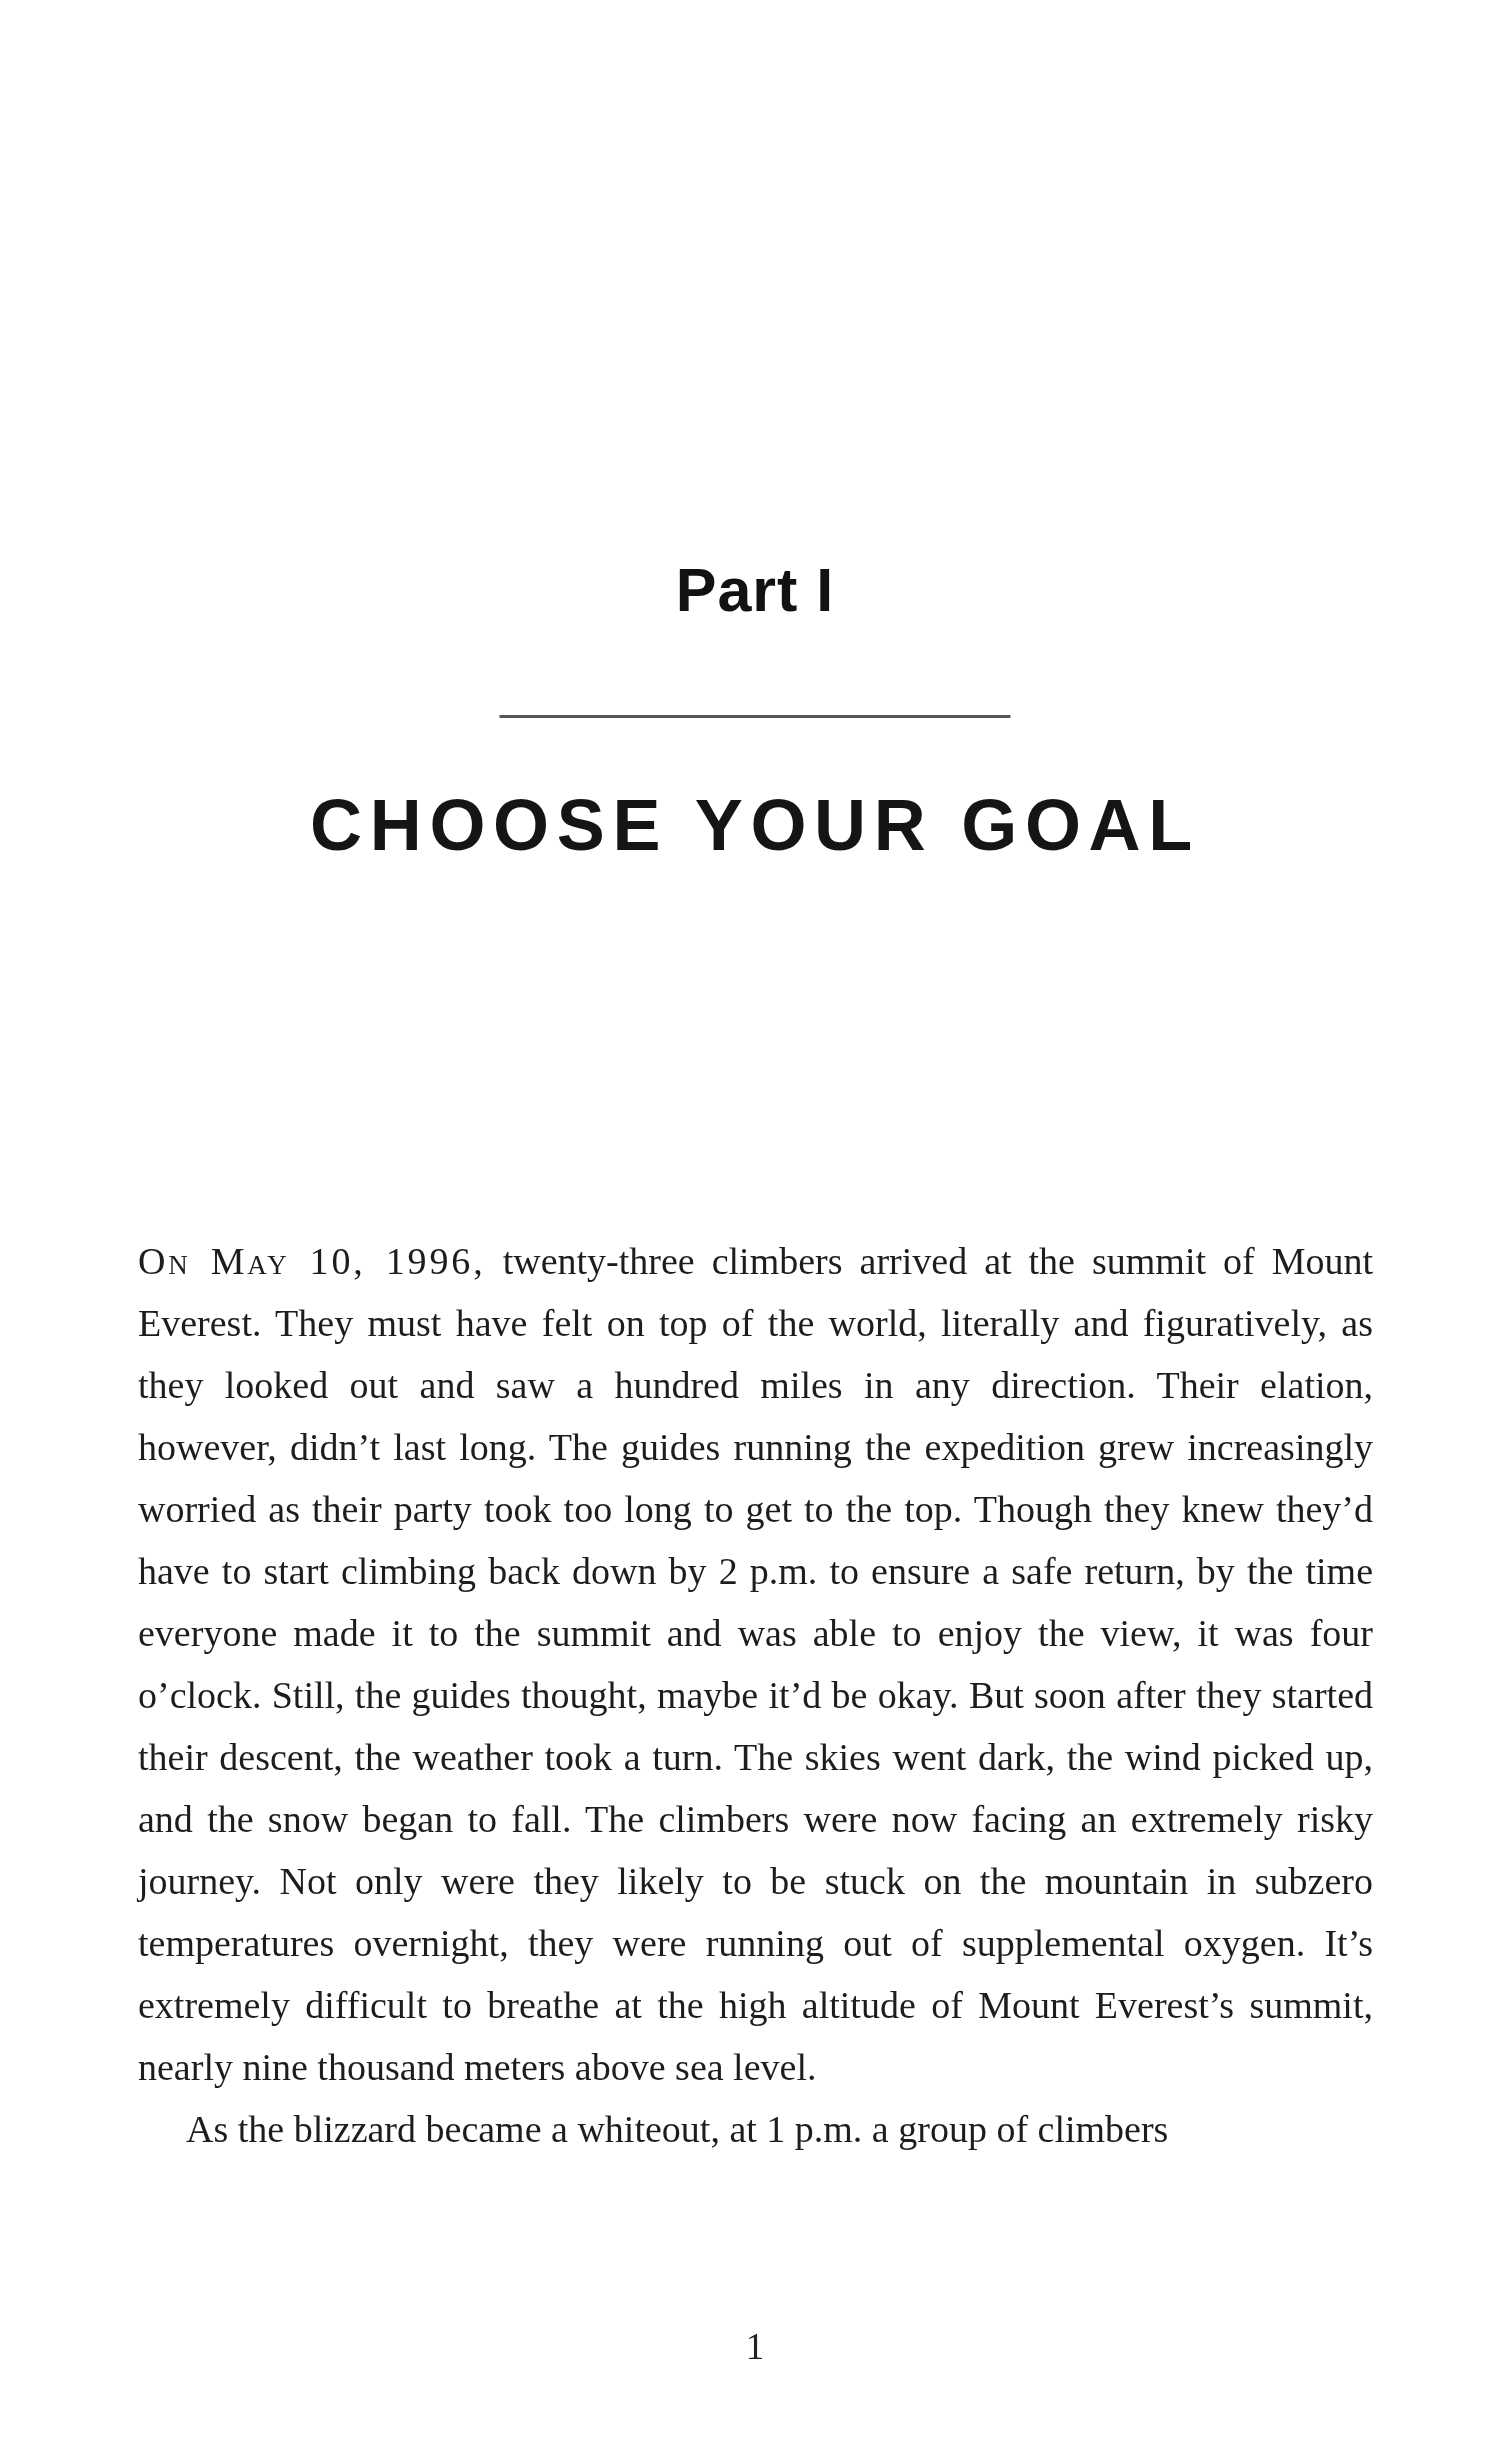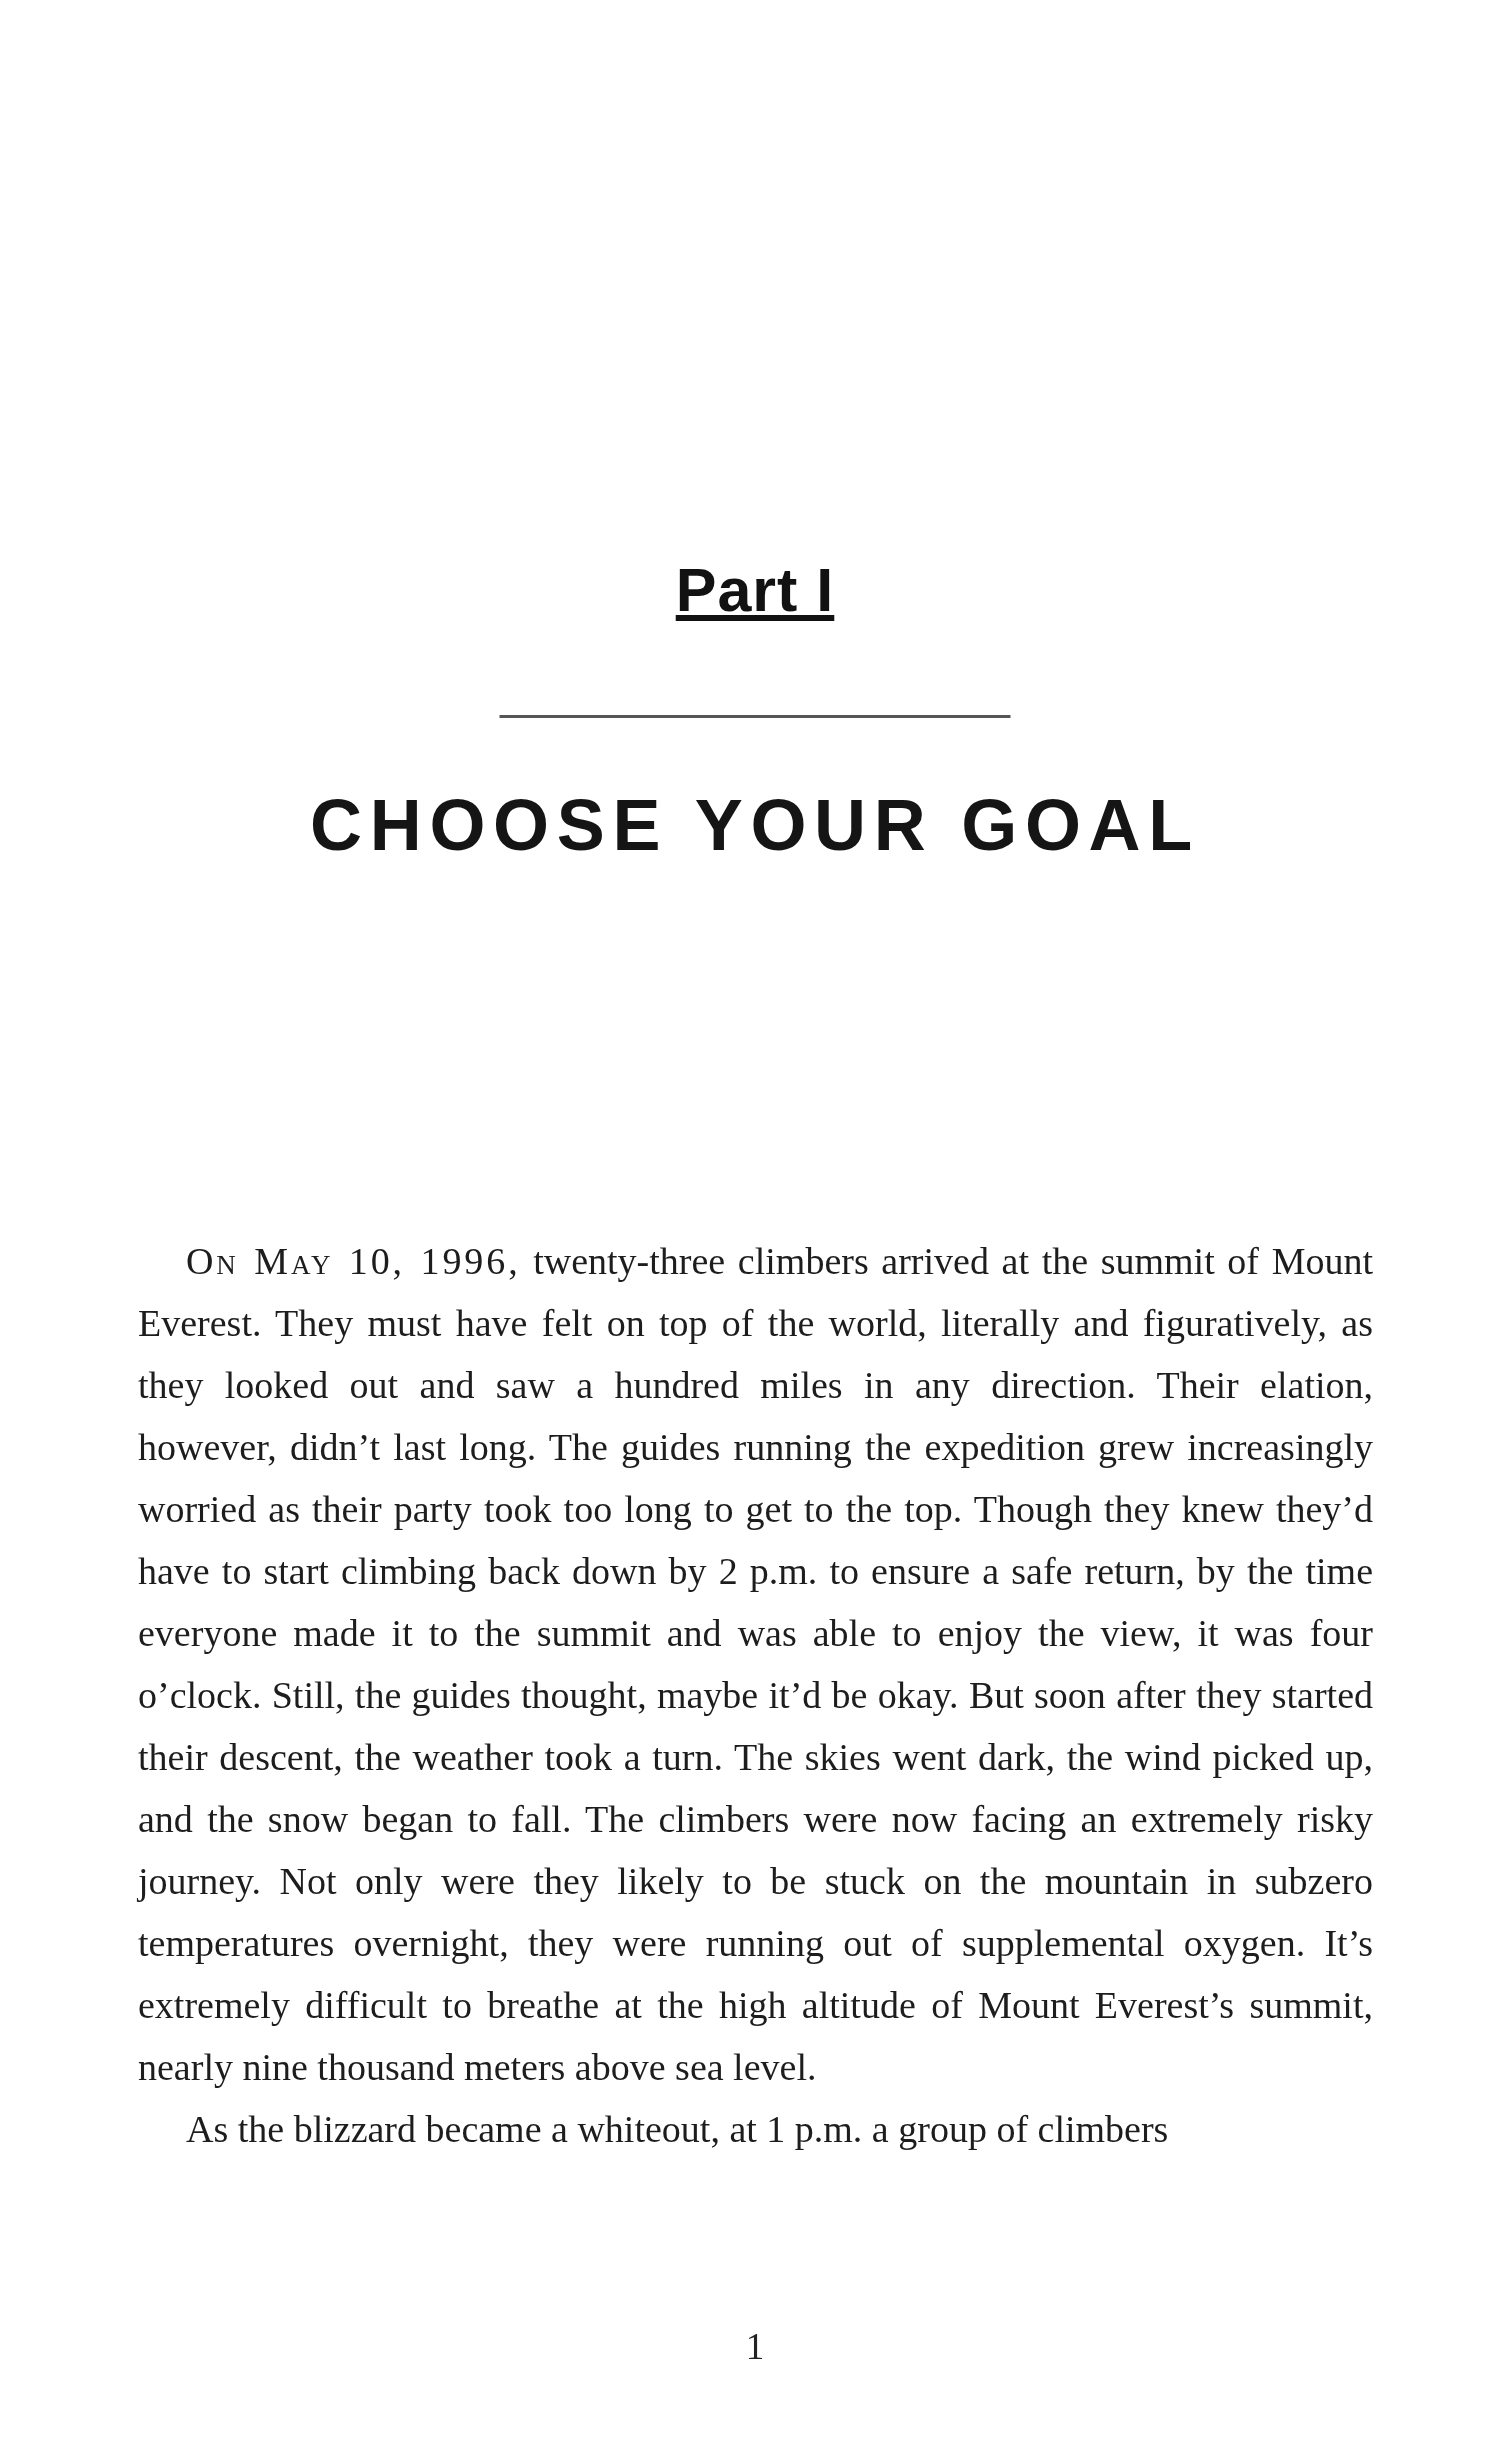--- a/index.html
+++ b/index.html
@@ -24,21 +24,20 @@
       position: absolute;
       top: 555px;
       left: 0;
       width: 100%;
       text-align: center;
       font-family: "Liberation Sans", sans-serif;
       font-weight: 700;
       font-size: 61px;
       letter-spacing: 1px;
       color: #121212;
-      text-decoration: underline;
     }
     .rule {
       position: absolute;
       top: 715px;
       left: 50%;
       transform: translateX(-50%);
       width: 511px;
       height: 2.9px;
       background: #555555;
     }
@@ -64,21 +63,20 @@
       line-height: 62px;
       text-align: justify;
       color: #1d1d1d;
     }
     .body-text p {
       margin: 0;
     }
     .lead {
       font-variant: small-caps;
       letter-spacing: 2.9px;
-      margin-left: 48px;
     }
     .para-indent {
       text-indent: 48px;
     }
     .page-number {
       position: absolute;
       top: 2325px;
       left: 0;
       width: 100%;
       text-align: center;

